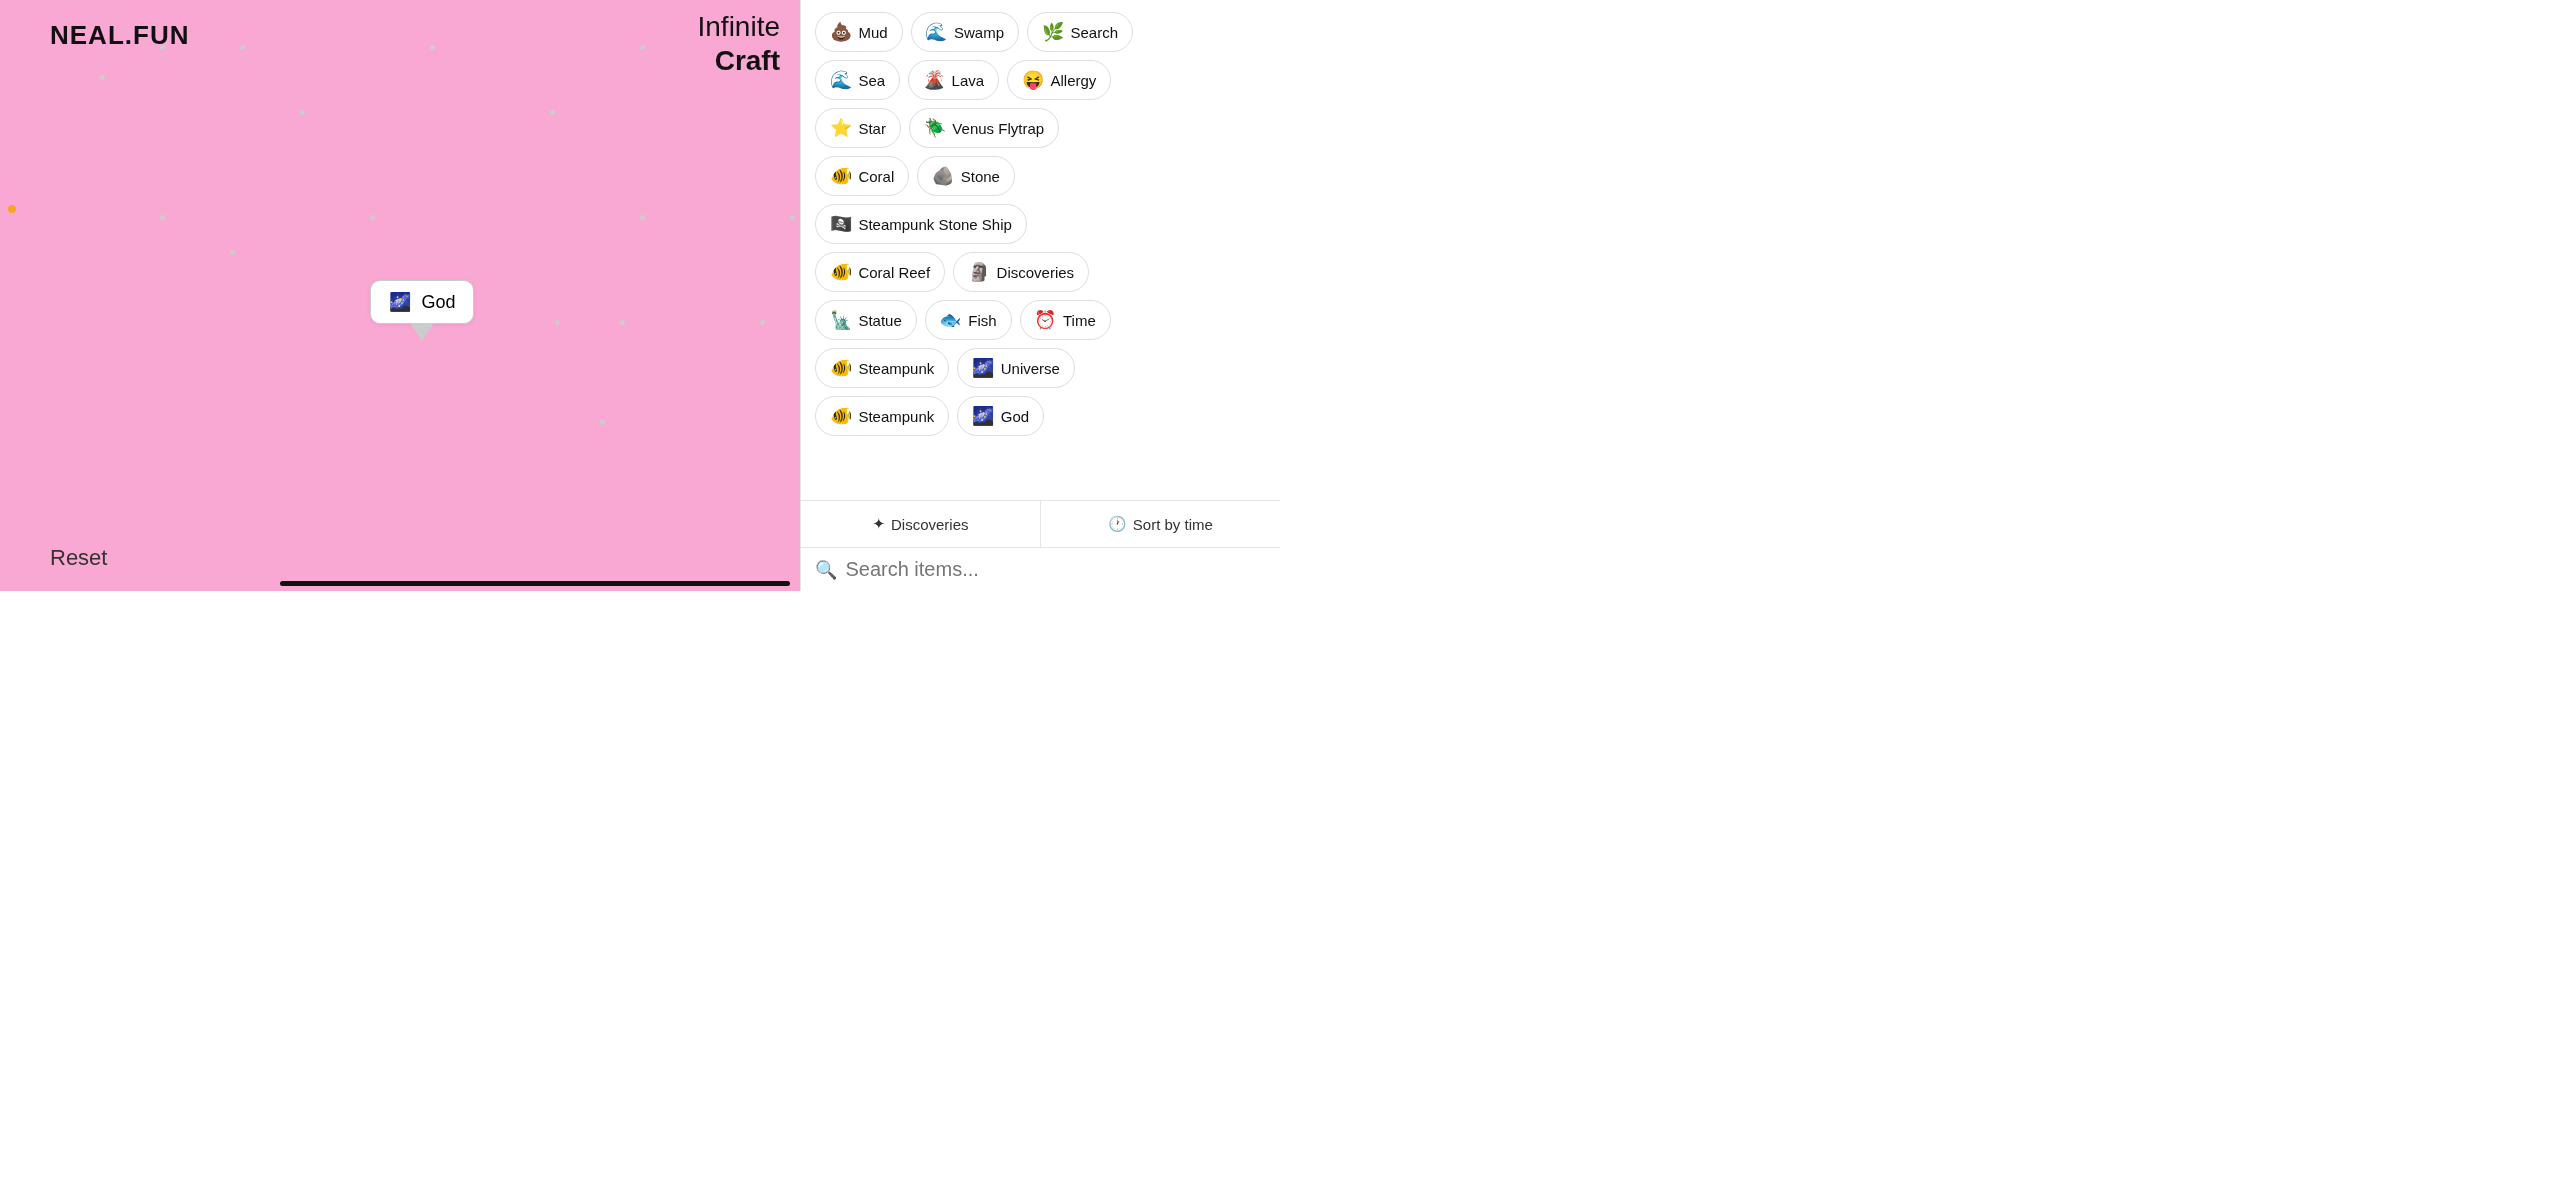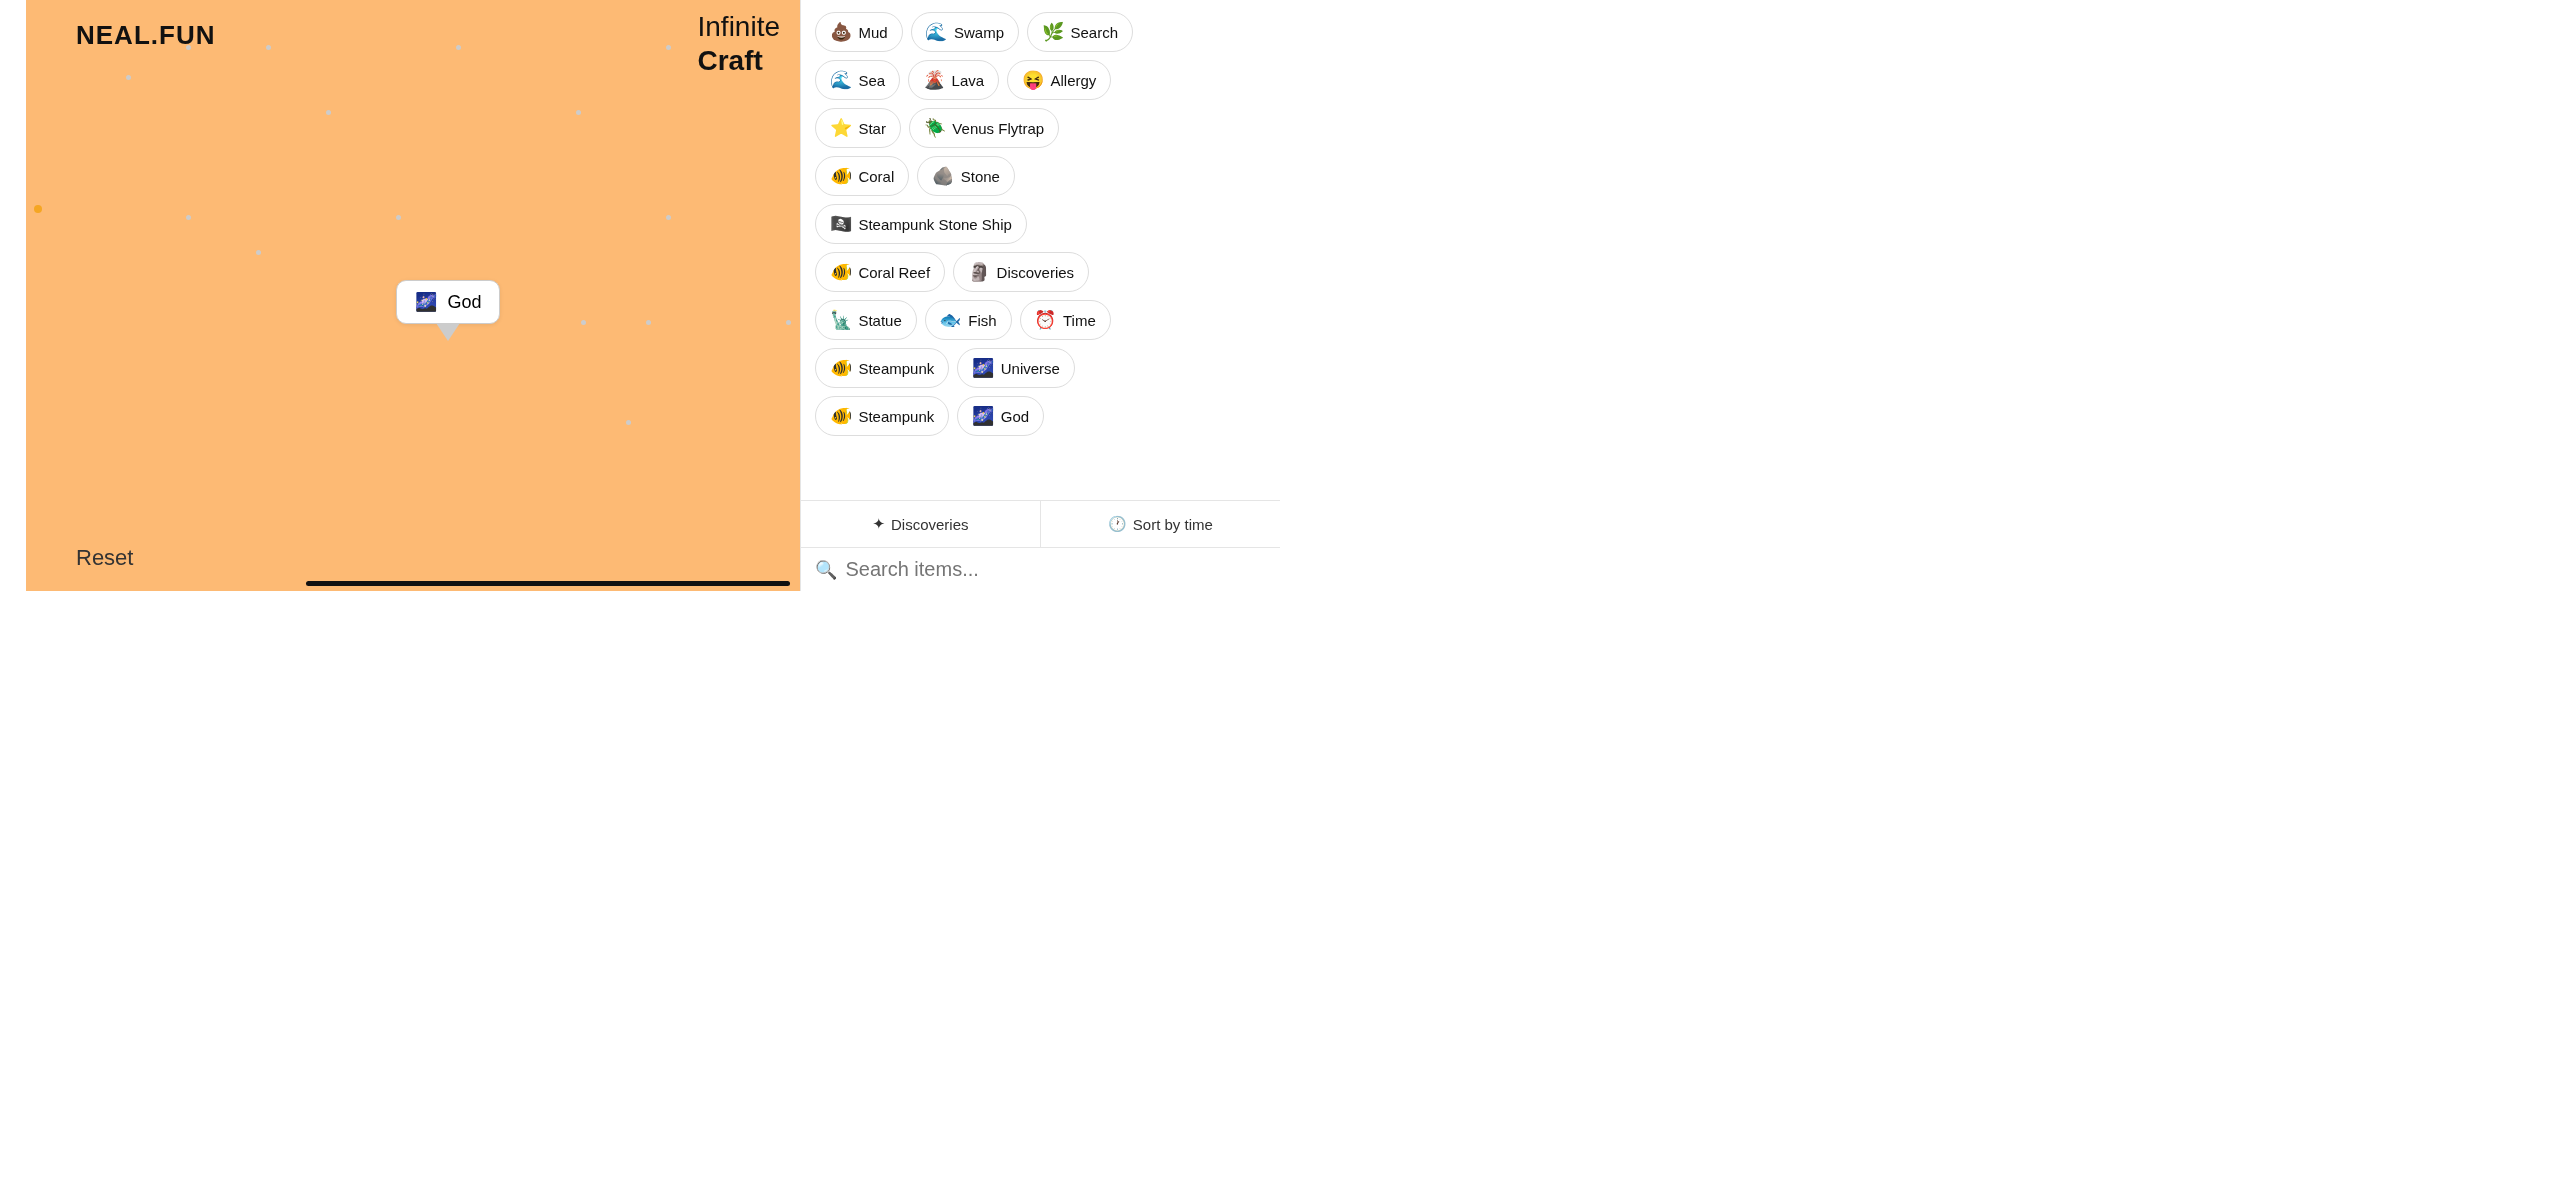--- a/index.html
+++ b/index.html
@@ -15,23 +15,22 @@
       height: 591px;
       overflow: hidden;
       display: flex;
       position: relative;
     }
 
     
     #canvas-area {
       flex: 1;
       position: relative;
-      background: #fdba74;
+      background: #f9a8d4;
       overflow: hidden;
-      margin-left: 26px;
     }
 
     .dot {
       position: absolute;
       width: 5px;
       height: 5px;
       border-radius: 50%;
       background: #ccc;
     }
 
@@ -51,21 +50,21 @@
       letter-spacing: 1px;
       color: #111;
       font-family: 'Arial Black', Arial, sans-serif;
     }
 
     
     #game-title {
       position: absolute;
       top: 10px;
       right: 20px;
-      text-align: left;
+      text-align: right;
       font-size: 28px;
       color: #111;
       line-height: 1.2;
     }
 
     #game-title .infinite {
       font-weight: 300;
     }
 
     #game-title .craft {

